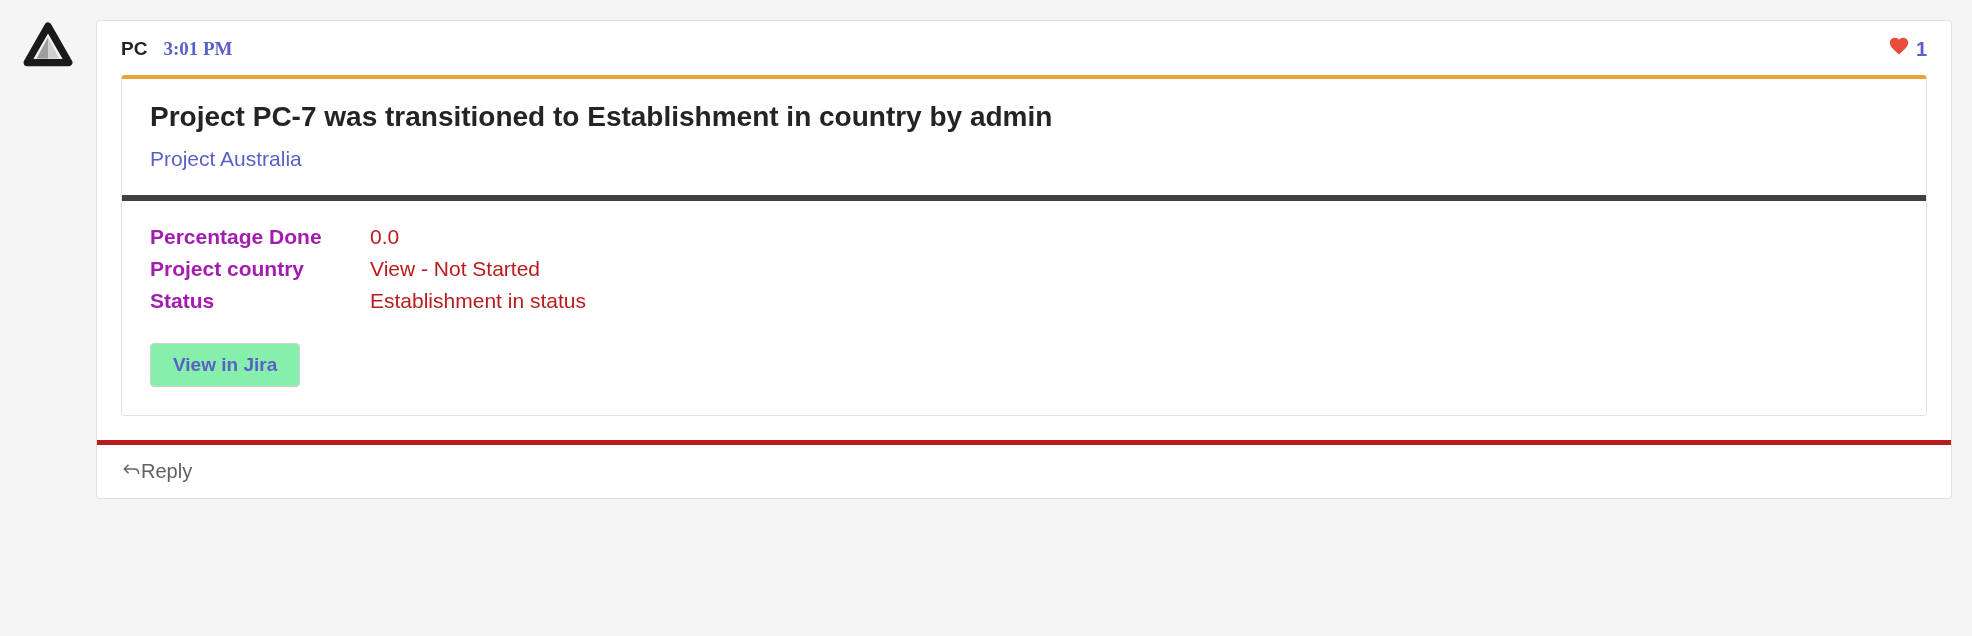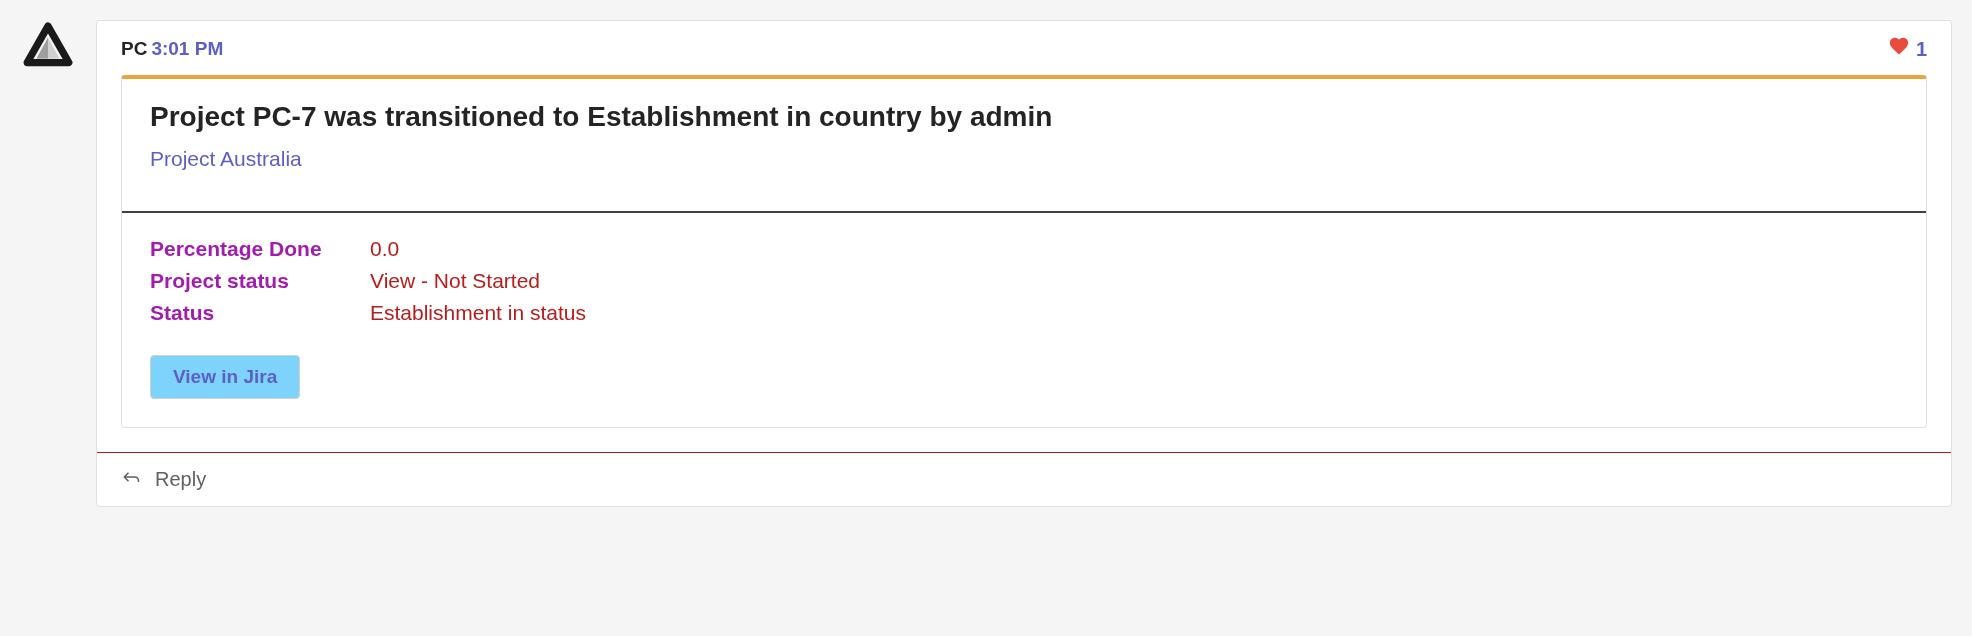--- a/index.html
+++ b/index.html
@@ -36,32 +36,33 @@
       border-radius: 4px;
     }
     .message-header {
       display: flex;
       justify-content: space-between;
       align-items: center;
       padding: 14px 24px 6px 24px;
     }
     .author-time {
       display: flex;
-      gap: 4px;
+      gap: 16px;
       align-items: baseline;
     }
     .author {
       font-weight: 700;
       font-size: 19px;
       color: #242424;
     }
     .time {
       font-size: 19px;
       color: #5b5fc7;
       font-weight: 600;
+      font-family: Liberation Serif, serif;
     }
     .reactions {
       display: flex;
       align-items: center;
       gap: 6px;
     }
     .heart-icon {
       color: #e74c3c;
       font-size: 22px;
     }
@@ -70,22 +71,22 @@
       font-weight: 600;
       color: #5b5fc7;
     }
     .card {
       margin: 6px 24px 24px 24px;
       border: 1px solid #e1e1e1;
       border-top: 4px solid #e8a33a;
       border-radius: 4px;
     }
     .card-header {
-      padding: 22px 28px 40px 28px;
-      border-bottom: 2px solid #404040;
+      padding: 22px 28px 24px 28px;
+      border-bottom: 6px solid #404040;
     }
     .card-title {
       font-size: 28px;
       font-weight: 700;
       color: #242424;
       margin-bottom: 14px;
     }
     .project-link {
       font-size: 21px;
       color: #5b5fc7;
@@ -104,33 +105,32 @@
       width: 220px;
       color: #a21caf;
     }
     .detail-value {
       color: #b91c1c;
     }
     .view-button {
       margin-top: 22px;
       padding: 10px 22px;
       border: 1px solid #d1d1d1;
-      background: #7dd3fc;
+      background: #86efac;
       color: #5b5fc7;
       font-size: 19px;
       font-weight: 600;
       border-radius: 4px;
       cursor: pointer;
     }
     .reply-row {
       display: flex;
       align-items: center;
-      gap: 14px;
       padding: 14px 24px;
-      border-top: 1px solid #b91c1c;
+      border-top: 5px solid #b91c1c;
       cursor: pointer;
     }
     .reply-icon {
       font-size: 20px;
       color: #616161;
     }
     .reply-text {
       font-size: 20px;
       color: #616161;
     }
@@ -168,21 +168,21 @@
         <div class="card-title">Project PC-7 was transitioned to Establishment in country by admin</div>
         <div class="project-link">Project Australia</div>
       </div>
       <div class="card-body">
         <div id="details-container">
             <div class="detail-row">
               <div class="detail-label">Percentage Done</div>
               <div class="detail-value">0.0</div>
             </div>
             <div class="detail-row">
-              <div class="detail-label">Project status</div>
+              <div class="detail-label">Project country</div>
               <div class="detail-value">View - Not Started</div>
             </div>
             <div class="detail-row">
               <div class="detail-label">Status</div>
               <div class="detail-value">Establishment in status</div>
             </div>
           </div>
         <button class="view-button">View in Jira</button>
       </div>
     </div>

